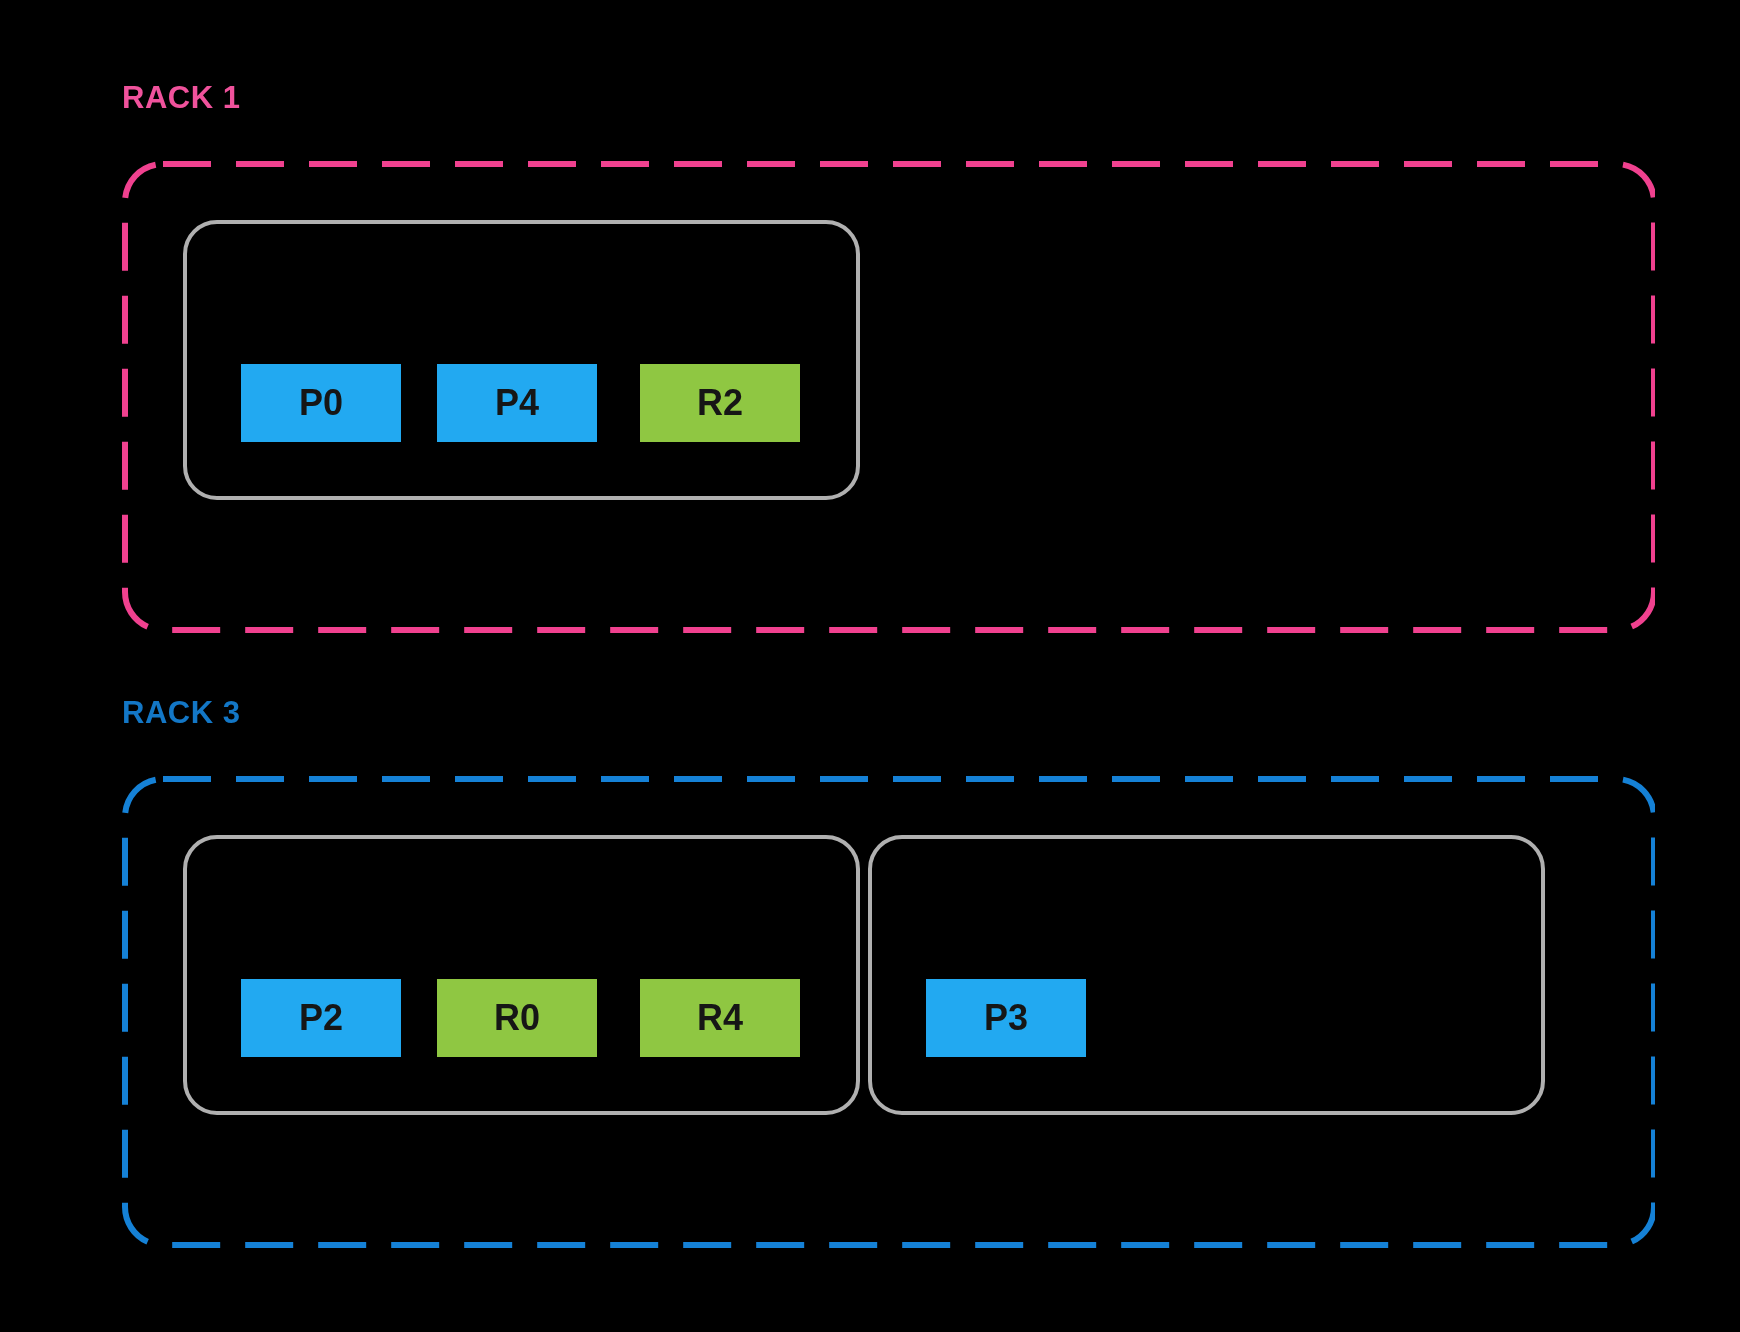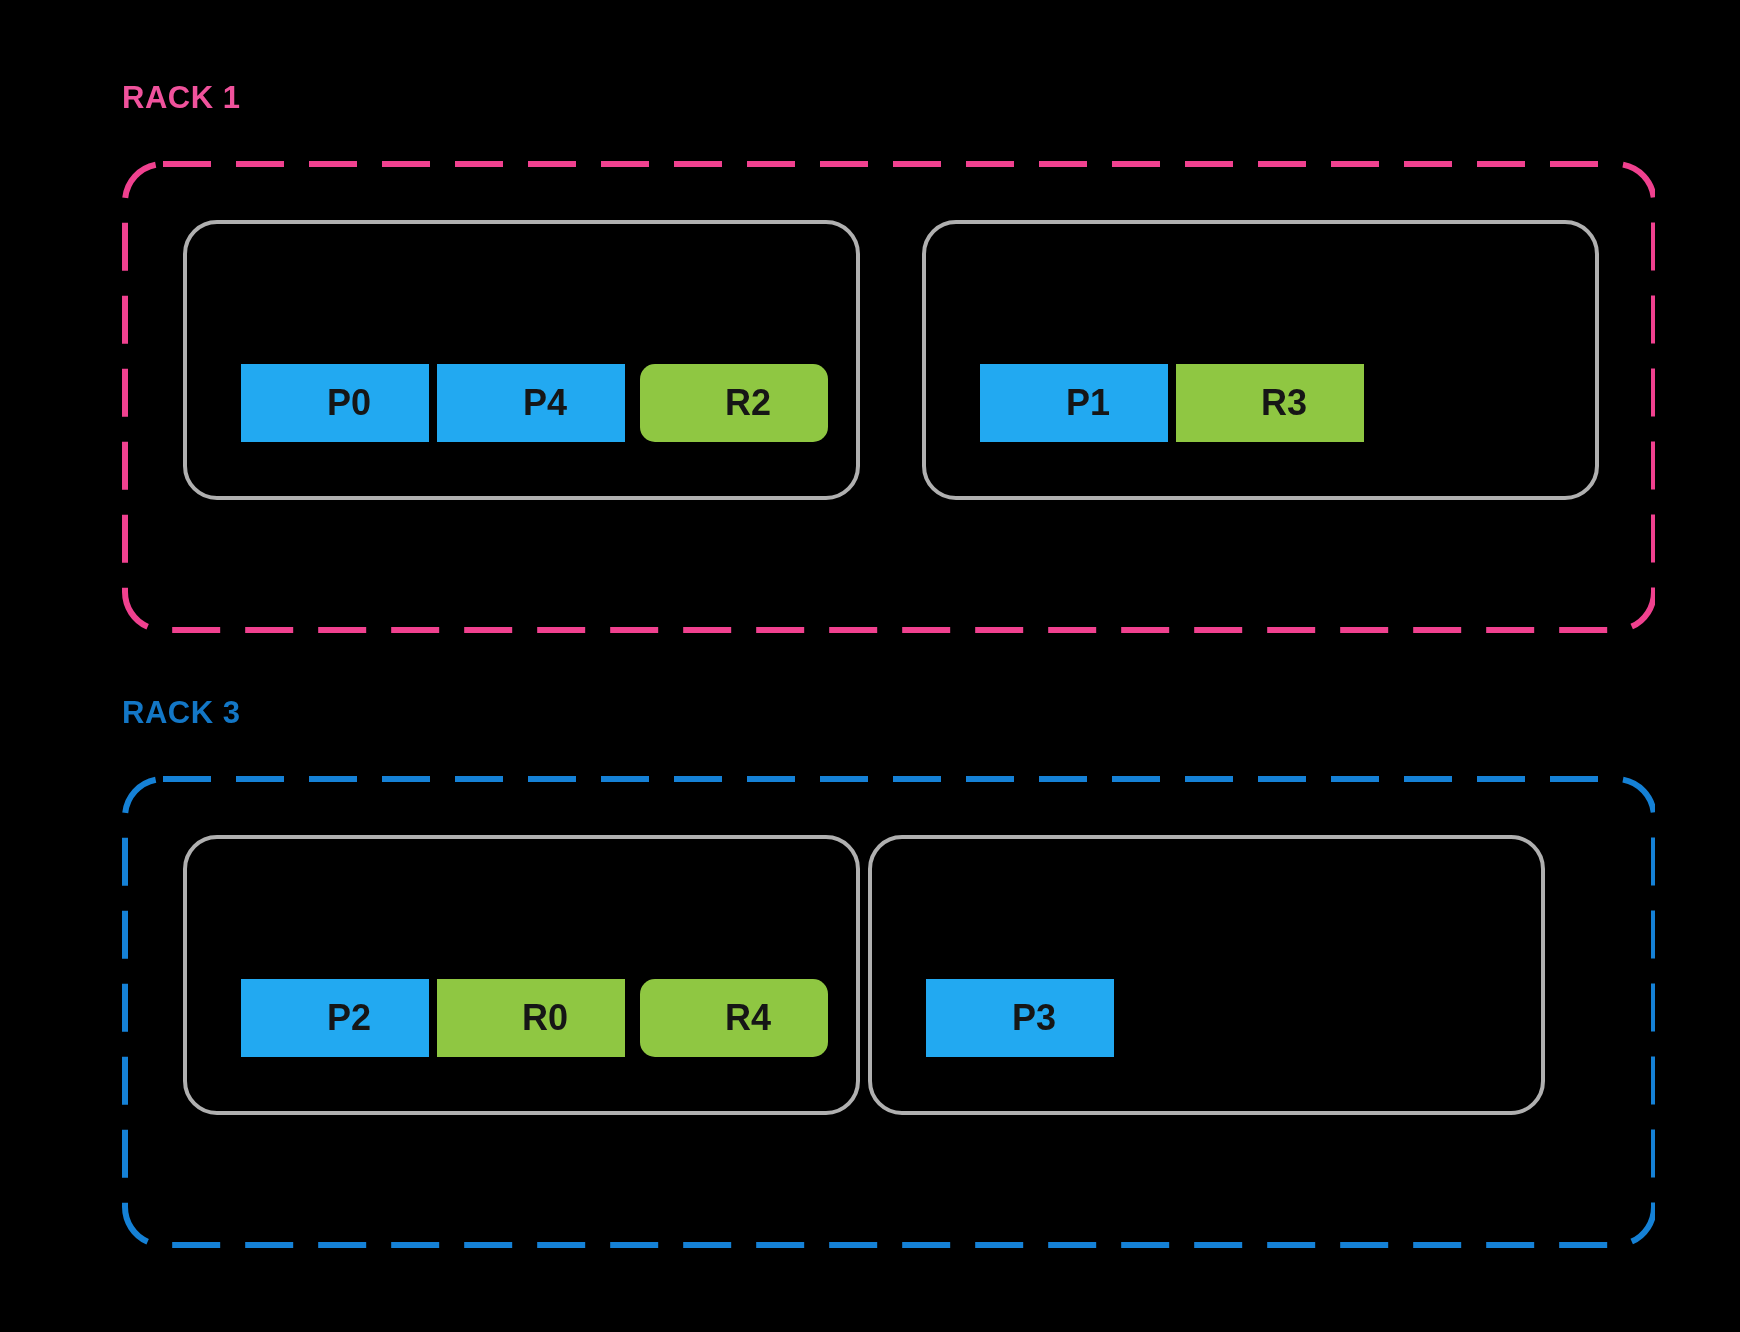--- a/index.html
+++ b/index.html
@@ -63,49 +63,44 @@
     position: absolute;
     top: 140px;
     width: 160px;
     height: 78px;
     display: flex;
     align-items: center;
     justify-content: center;
     font-size: 36px;
     font-weight: 700;
     color: var(--slot-text, #161616);
-    padding-left: 28px;
   }
   .slot[data-type="primary"] { background: var(--primary, #22A9F1); }
   .slot[data-type="replica"] { background: var(--replica, #8FC742); }
   .pos-1 { left: 54px;  }
   .pos-2 { left: 250px; }
-  .pos-3 { left: 453px; border-radius: 15px; }
+  .pos-3 { left: 453px; }
 </style>
 </head>
 <body>
 
 <div class="canvas">
 
   <div class="rack-label rack1-label">RACK 1</div>
 
   <svg class="rack-border rack1-border" viewBox="0 0 1535 472" aria-hidden="true">
     <rect x="3" y="3" width="1529" height="466" rx="38" ry="38"></rect>
   </svg>
 
   <div class="node node-1">
     <div class="slot pos-1" data-type="primary">P0</div>
     <div class="slot pos-2" data-type="primary">P4</div>
     <div class="slot pos-3" data-type="replica">R2</div>
   </div>
 
-  <div class="node node-2">
-    <div class="slot pos-1" data-type="primary">P1</div>
-    <div class="slot pos-2" data-type="replica">R3</div>
-  </div>
 
   <div class="rack-label rack2-label">RACK 3</div>
 
   <svg class="rack-border rack2-border" viewBox="0 0 1535 472" aria-hidden="true">
     <rect x="3" y="3" width="1529" height="466" rx="38" ry="38"></rect>
   </svg>
 
   <div class="node node-3">
     <div class="slot pos-1" data-type="primary">P2</div>
     <div class="slot pos-2" data-type="replica">R0</div>

